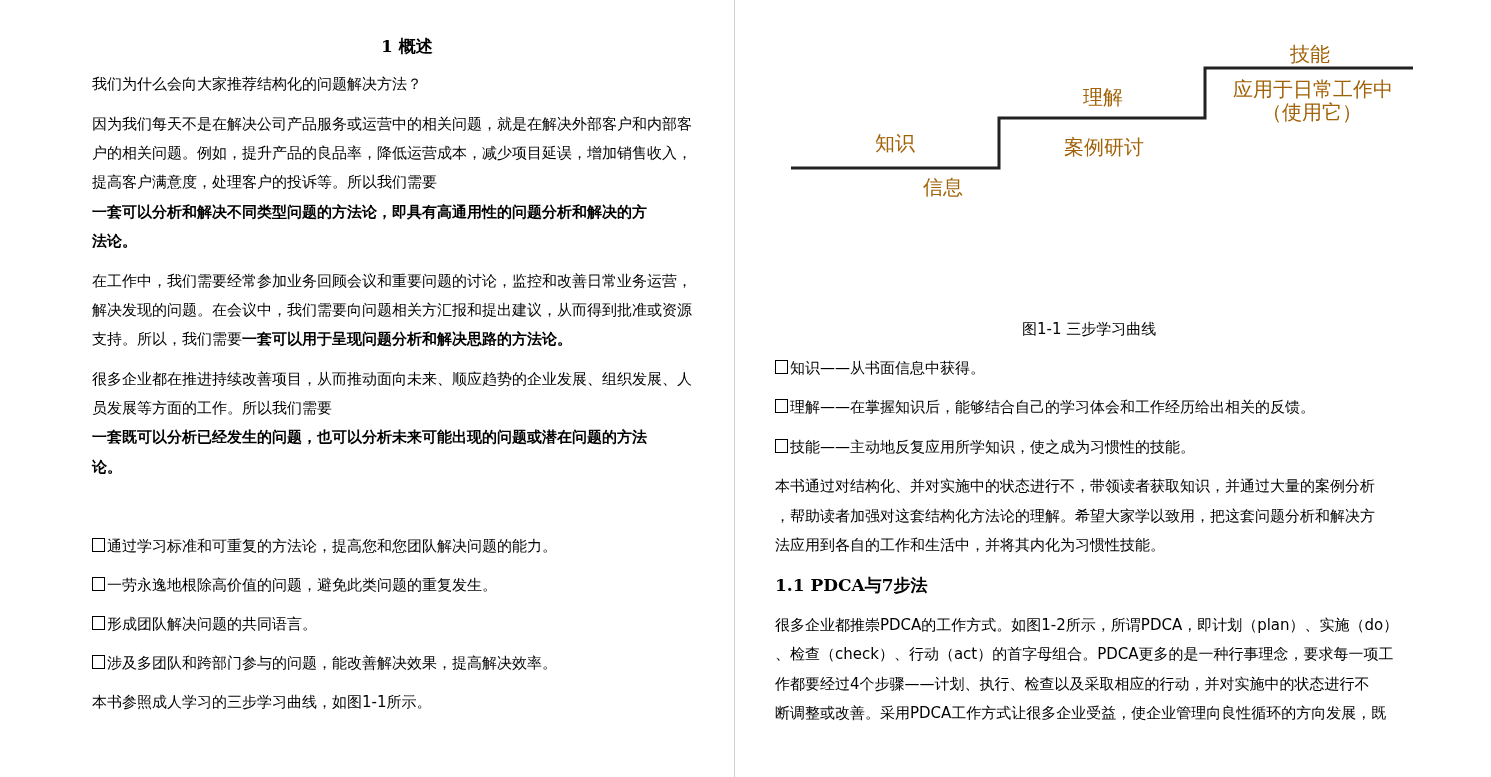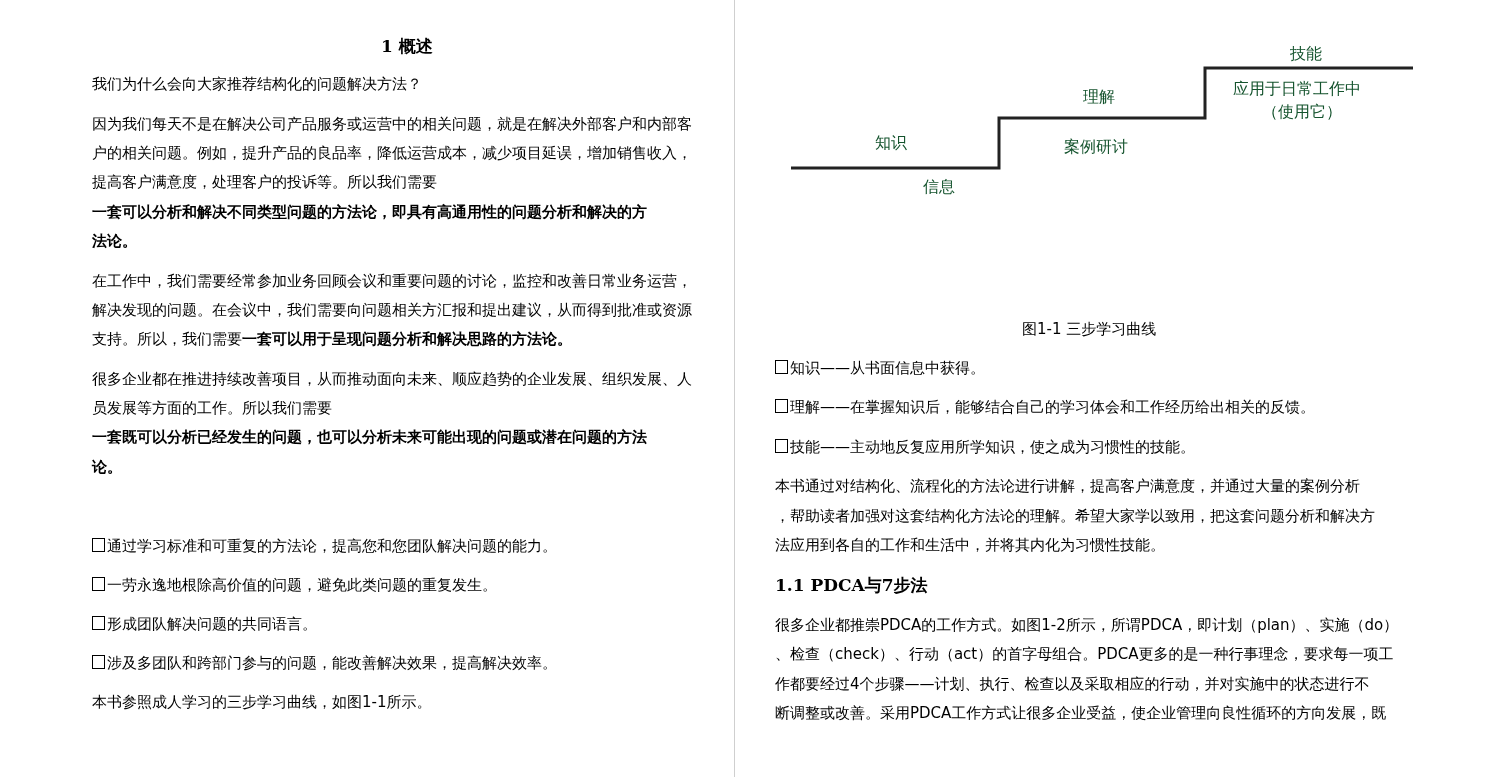--- a/index.html
+++ b/index.html
@@ -51,22 +51,22 @@
     content: "";
     display: inline-block;
     width: 11px;
     height: 12px;
     border: 1px solid #000;
     margin-right: 2px;
     vertical-align: -1px;
   }
   .fig-label {
     position: absolute;
-    font-size: 16px;
-    color: #14532d;
+    font-size: 20px;
+    color: #a16207;
     white-space: nowrap;
     line-height: 20px;
     text-align: center;
   }
   svg.steps { position: absolute; left: 0; top: 0; }
 </style>
 </head>
 <body>
 
 <div class="page page-left">
@@ -117,21 +117,21 @@
     <div class="fig-label" style="left:1233px; top:79px;">应用于日常工作中</div>
     <div class="fig-label" style="left:1262px; top:102px;">（使用它）</div>
   </div>
 
   <div class="ln caption" style="left:1022px; top:319px;">图1-1 三步学习曲线</div>
 
   <div class="ln bullet" style="left:775px; top:358px;">知识——从书面信息中获得。</div>
   <div class="ln bullet" style="left:775px; top:397px;">理解——在掌握知识后，能够结合自己的学习体会和工作经历给出相关的反馈。</div>
   <div class="ln bullet" style="left:775px; top:437px;">技能——主动地反复应用所学知识，使之成为习惯性的技能。</div>
 
-  <div class="ln" style="left:775px; top:476px;">本书通过对结构化、流程化的方法论进行讲解，提高客户满意度，并通过大量的案例分析</div>
+  <div class="ln" style="left:775px; top:476px;">本书通过对结构化、并对实施中的状态进行不，带领读者获取知识，并通过大量的案例分析</div>
   <div class="ln" style="left:775px; top:506px;">，帮助读者加强对这套结构化方法论的理解。希望大家学以致用，把这套问题分析和解决方</div>
   <div class="ln" style="left:775px; top:535px;">法应用到各自的工作和生活中，并将其内化为习惯性技能。</div>
 
   <div class="h1" style="left:775px; top:574px;">1.1  PDCA与7步法</div>
 
   <div class="ln" style="left:775px; top:615px;">很多企业都推崇PDCA的工作方式。如图1-2所示，所谓PDCA，即计划（plan）、实施（do）</div>
   <div class="ln" style="left:775px; top:644px;">、检查（check）、行动（act）的首字母组合。PDCA更多的是一种行事理念，要求每一项工</div>
   <div class="ln" style="left:775px; top:674px;">作都要经过4个步骤——计划、执行、检查以及采取相应的行动，并对实施中的状态进行不</div>
   <div class="ln" style="left:775px; top:703px;">断调整或改善。采用PDCA工作方式让很多企业受益，使企业管理向良性循环的方向发展，既</div>
 </div>

